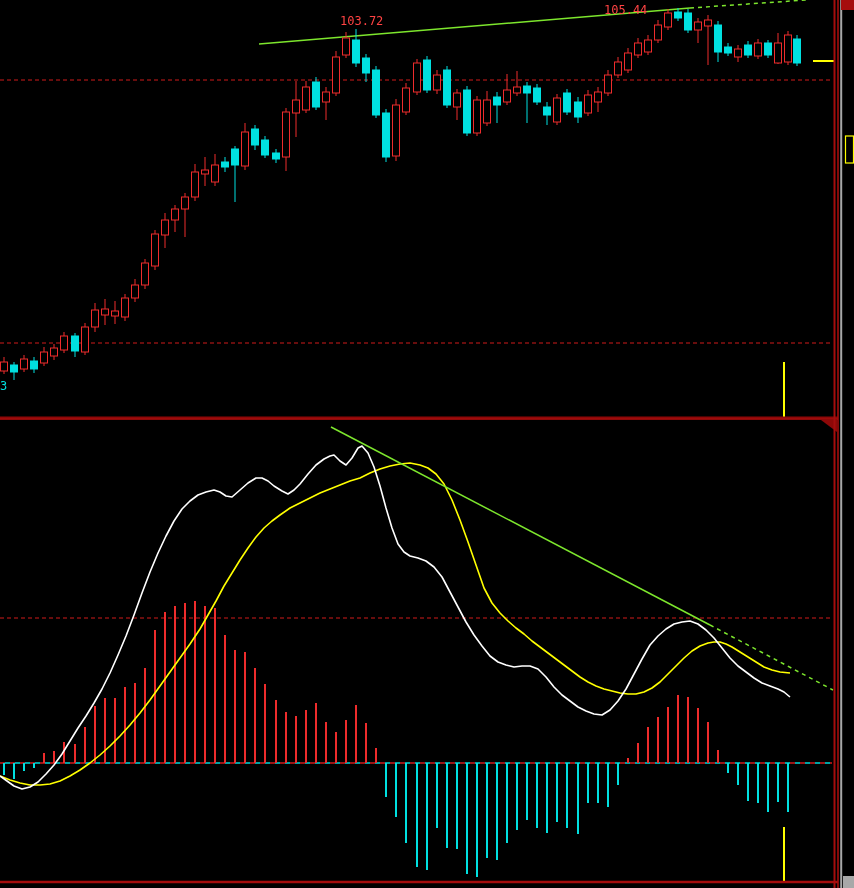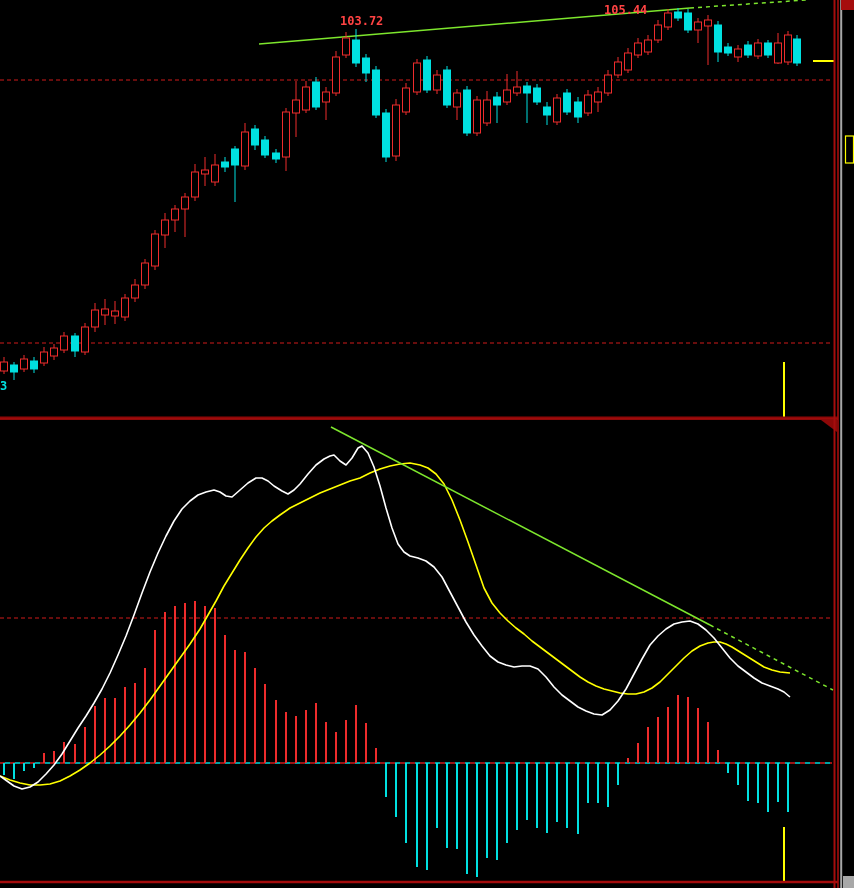--- a/index.html
+++ b/index.html
@@ -1,17 +1,17 @@
 <!DOCTYPE html>
 <html style="--background: #000000; --bull: #ee2c2c; --bear: #00e0e0; --level-line: #cf1b1b; --trendline: #7de62d; --dif: #ffffff; --dea: #ffff00; --marker: #ffff00; --divider: #8e0808; --border-red: #a50d0d; --gray: #a8a8a8; --label-red: #ff4343; --zero-cyan: #00d8d8; --zero-red: #cf1b1b;"><head>
 <meta charset="utf-8">
 <style>
   html,body{margin:0;padding:0;background:#000;}
   .app{position:relative;width:854px;height:888px;background:var(--background,#000);overflow:hidden;
-       font-family:"DejaVu Sans Mono","Liberation Mono",monospace;font-weight:bold;}
+       font-family:"DejaVu Sans Mono","Liberation Mono",monospace;}
   svg{position:absolute;left:0;top:0;display:block;}
   .lbl{position:absolute;font-size:12px;line-height:12px;letter-spacing:0px;white-space:pre;}
   #lbl-peak1{left:340px;top:15px;color:var(--label-red,#ff4343);}
   #lbl-peak2{left:604px;top:4px;color:var(--label-red,#ff4343);}
   #lbl-left{left:0px;top:380px;color:var(--bear,#00e3e3);}
 </style>
 </head>
 <body>
 
 <div class="app">

